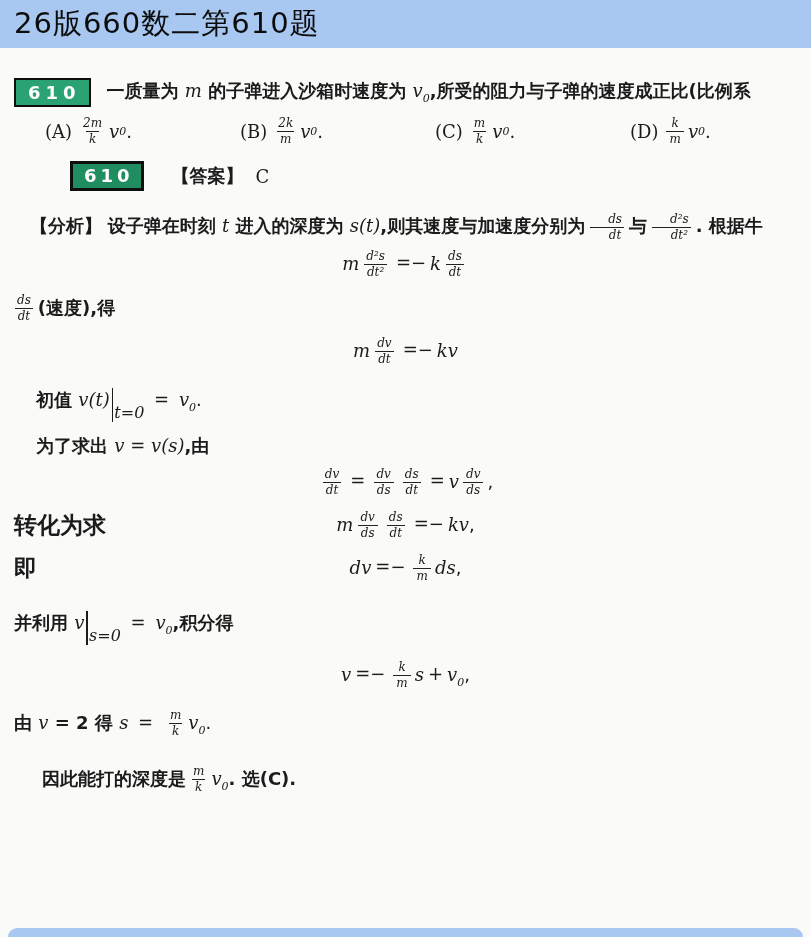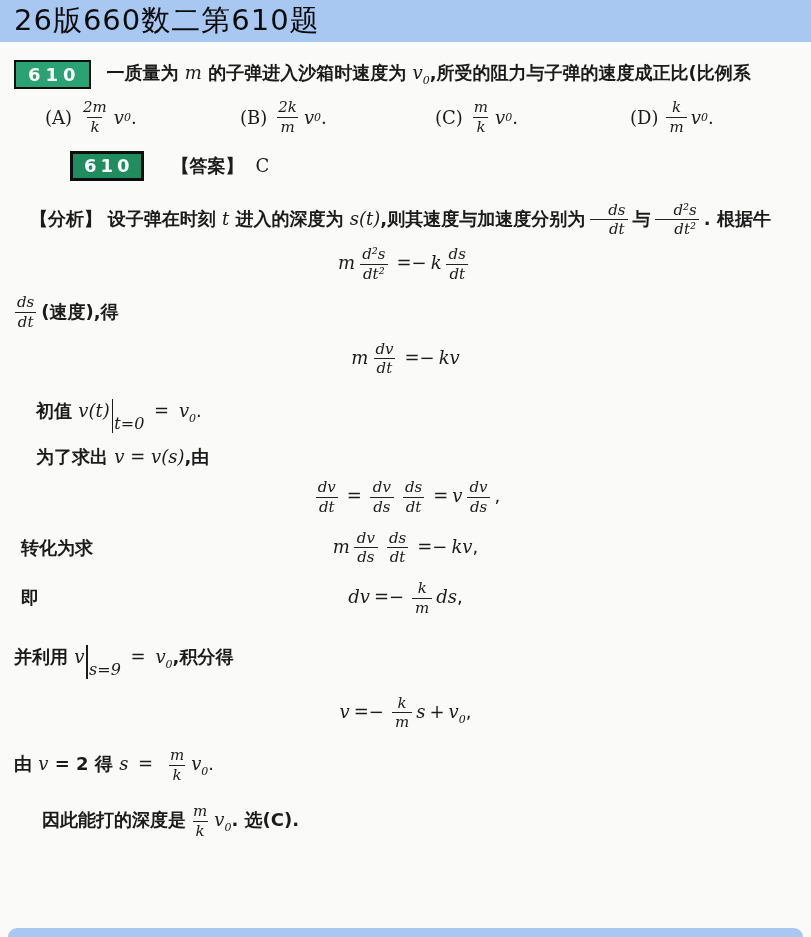--- a/index.html
+++ b/index.html
@@ -3,21 +3,21 @@
 <meta charset="utf-8">
 <style>
   html,body{margin:0;padding:0;}
   body{
     width:811px;height:937px;position:relative;overflow:hidden;
     background:#fafaf8;color:#1b1b1b;
     font-family:"DejaVu Sans",sans-serif;
   }
   
   .header{
-    background:#a8c8f2;height:42px;display:flex;align-items:center;
+    background:#a8c8f2;height:48px;display:flex;align-items:center;
     padding-left:14px;box-sizing:border-box;
   }
   .header .title{font-size:29px;color:#0c0c0c;letter-spacing:1px;font-weight:500;}
   
   .content{padding:0 14px;box-sizing:border-box;}
   .cn{font-weight:600;}
   .line{font-size:18px;line-height:30px;}
   
   .qbadge{
     display:inline-block;background:#2ba273;color:#ffffff;border:2px solid #0e0e0e;
@@ -29,33 +29,33 @@
     font-weight:bold;font-size:18px;line-height:24px;padding:0 7px 0 11px;
     letter-spacing:4px;vertical-align:middle;
   }
   
   .mi{font-family:"DejaVu Serif",serif;font-style:italic;font-weight:normal;font-size:18px;}
   .mop{font-family:"DejaVu Serif",serif;font-style:normal;font-weight:normal;margin:0 4px;font-size:18px;}
   .msub{font-family:"DejaVu Serif",serif;font-style:italic;font-size:11px;vertical-align:-5px;font-weight:normal;}
   .frac{
     display:inline-flex;flex-direction:column;align-items:center;vertical-align:middle;
     margin:0 4px;font-family:"DejaVu Serif",serif;font-style:italic;font-weight:normal;
-    font-size:15px;line-height:1.25;text-align:center;
+    font-size:12px;line-height:1.25;text-align:center;
   }
   .fn{padding:0 3px;}
   .fd{border-top:1.4px solid #222;padding:0 3px;}
   .evalbar{display:inline-block;white-space:nowrap;}
   .ebar{display:inline-block;width:1.6px;height:34px;background:#1c1c1c;vertical-align:middle;margin:0 1px -8px 2px;}
   .esub{font-size:16px;position:relative;top:12px;font-style:italic;font-family:"DejaVu Serif",serif;}
   
   .eq{text-align:center;font-size:18px;padding:6px 0;}
   .eqrow{position:relative;text-align:center;font-size:18px;padding:6px 0;}
-  .leftlbl{position:absolute;left:7px;top:50%;transform:translateY(-50%);font-size:18px;}
-  
-  .qfirst{margin-top:16px;}
+  .leftlbl{position:absolute;left:0;top:50%;transform:translateY(-50%);font-size:23px;}
+  
+  .qfirst{margin-top:28px;}
   .qbadge-wrap{margin-right:16px;}
   .options{display:flex;margin-top:2px;font-size:18px;align-items:center;}
   .opt{flex:0 0 195px;display:flex;align-items:center;font-family:"DejaVu Serif",serif;}
   .opt:first-child{margin-left:31px;}
   .opt .olabel{font-family:"DejaVu Serif",serif;margin-right:4px;font-size:18px;}
   .answer-row{margin-top:14px;margin-left:56px;display:flex;align-items:center;font-size:18px;}
   .answer-row .alabel{margin-left:28px;}
   .answer-row .avalue{margin-left:12px;font-family:"DejaVu Serif",serif;font-size:18px;}
   .p-indent{text-indent:16px;}
   .ml22{margin-left:22px;}
@@ -204,21 +204,21 @@
 
   <div class="eqrow">
     <span class="leftlbl cn">即</span>
     <span class="mi">dv</span><span class="mop">=−</span><span class="frac">
         <span class="fn">k</span>
         <span class="fd">m</span>
       </span><span class="mi">ds</span><span>,</span>
   </div>
 
   <div class="line mt10" style="line-height:46px;">
-    <span class="cn">并利用 </span><span class="mi">v</span><span class="evalbar"><span class="ebar"></span><span class="esub">s=9</span></span><span class="mop"> = </span><span class="mi">v</span><span class="msub">0</span><span class="cn">,积分得</span>
+    <span class="cn">并利用 </span><span class="mi">v</span><span class="evalbar"><span class="ebar"></span><span class="esub">s=0</span></span><span class="mop"> = </span><span class="mi">v</span><span class="msub">0</span><span class="cn">,积分得</span>
   </div>
 
   <div class="eq">
     <span class="mi">v</span><span class="mop">=−</span><span class="frac">
         <span class="fn">k</span>
         <span class="fd">m</span>
       </span><span class="mi">s</span><span class="mop">+</span><span class="mi">v</span><span class="msub">0</span><span>,</span>
   </div>
 
   <div class="line tall mt4">

